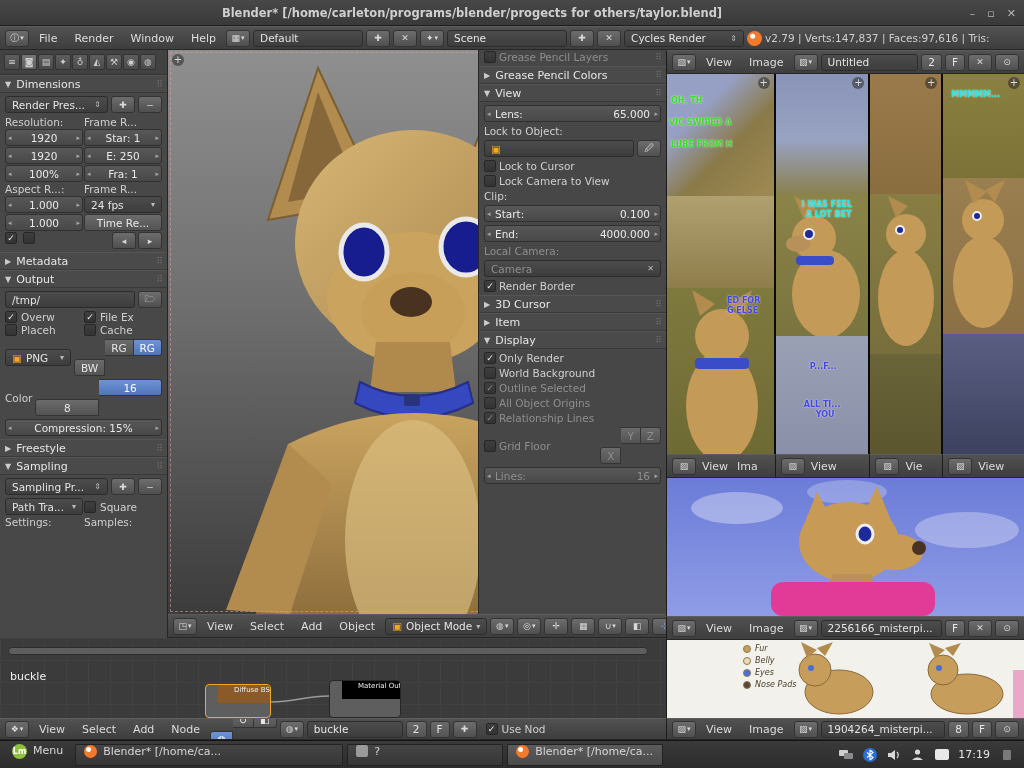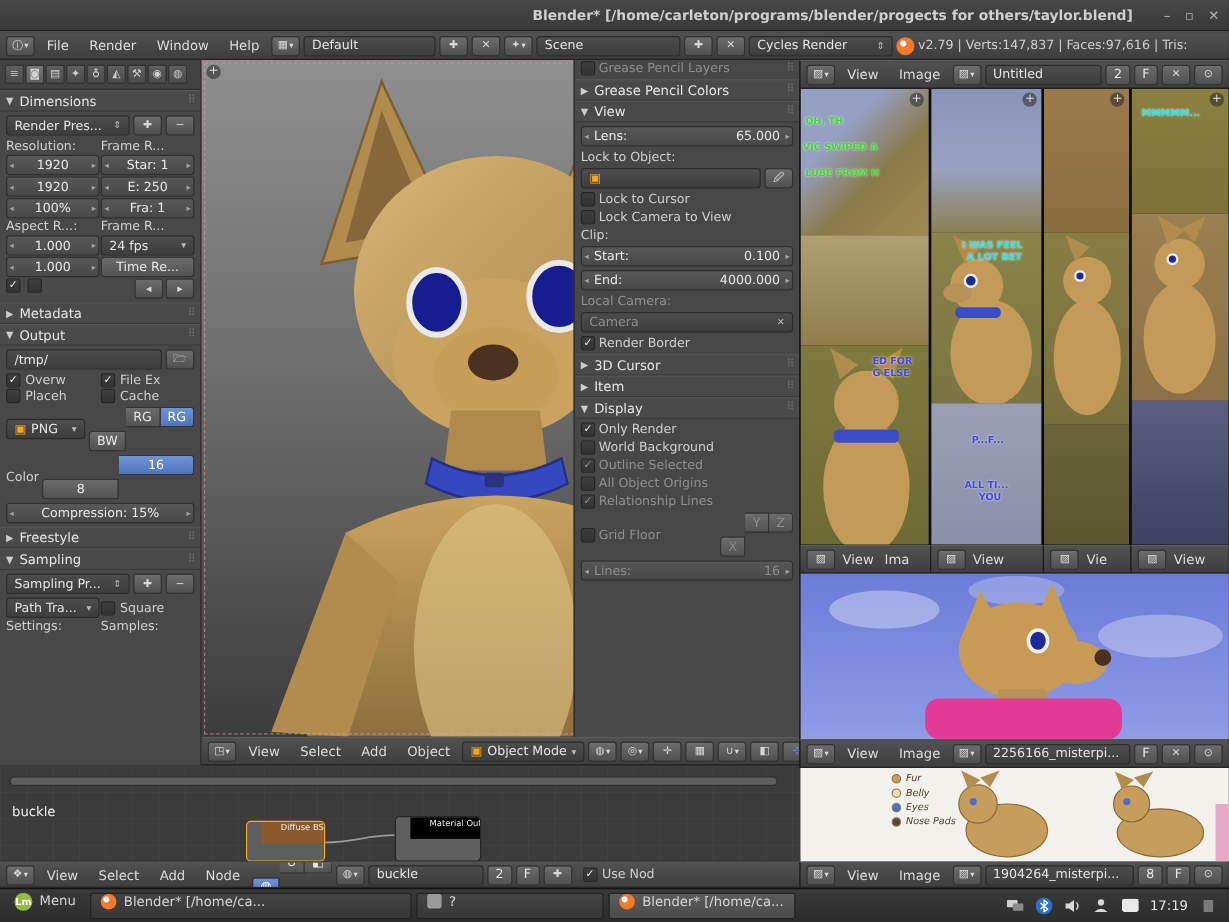--- a/index.html
+++ b/index.html
@@ -41,21 +41,21 @@
   .seg { display:inline-flex; }
   .seg .btn { border-radius:0; border-left-width:0; }
   .seg .btn:first-child { border-radius:3px 0 0 3px; border-left-width:1px;margin-top:20px; }
   .seg .btn:last-child { border-radius:0 3px 3px 0; }
   .seg .on { background:linear-gradient(#6e93d8,#4f74b8); color:#fff; }
 
   
   #titlebar { left:0; top:0; width:1024px; height:26px; background:linear-gradient(#484848,#393939);
               border-bottom:1px solid #1e1e1e; }
   #titlebar .ttl { position:absolute; left:0; right:80px; top:0; height:26px; line-height:26px;
-                   text-align:right; font-weight:bold; color:#cfcfcf; font-size:11.5px; }
+                   text-align:center; font-weight:bold; color:#cfcfcf; font-size:11.5px; }
   #titlebar .wbtns { position:absolute; right:8px; top:0; height:26px; display:flex; gap:12px;
                      align-items:center; color:#b5b5b5; font-size:11px; }
 
   #topheader { left:0; top:26px; width:1024px; height:24px; }
   #props     { left:0; top:50px; width:168px; height:588px; background:#484848;
                border-right:1px solid #262626; }
   #viewport  { left:168px; top:50px; width:498px; height:564px;
                background:linear-gradient(#8f8f8f,#6f6f6f 45%,#3c3c3c); }
   #vp-border { position:absolute; inset:2px; border:1px dashed rgba(230,160,160,.55); pointer-events:none; }
   #npanel    { left:478px; top:50px; width:188px; height:564px; background:#474747;

